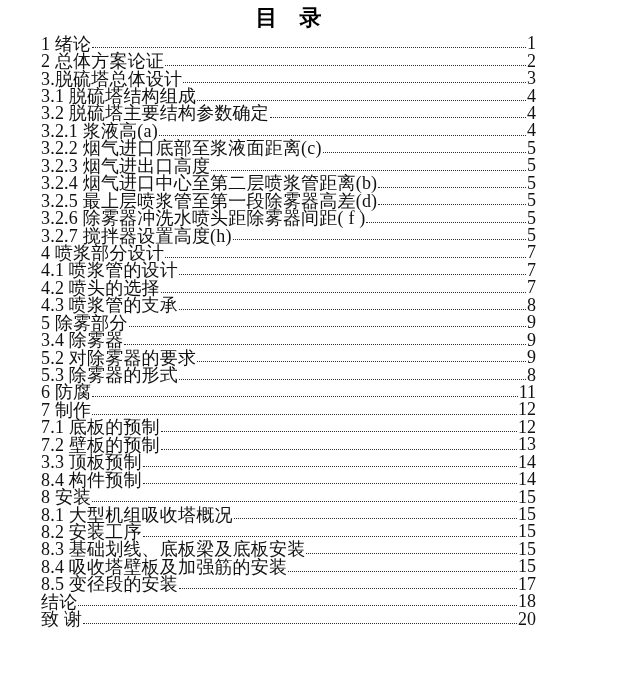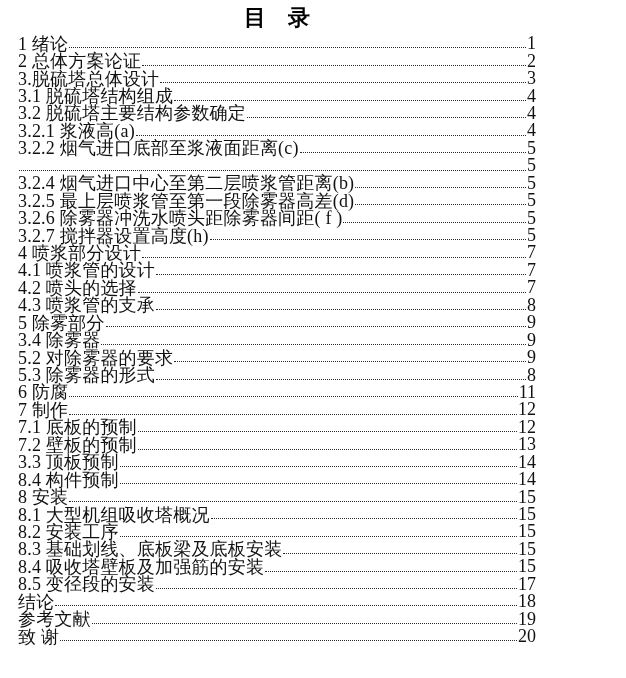--- a/index.html
+++ b/index.html
@@ -8,21 +8,21 @@
     background: #ffffff;
   }
   .page {
     position: relative;
     width: 626px;
     height: 678px;
     box-sizing: border-box;
     background: #ffffff;
     color: #111111;
     font-family: "Liberation Serif", serif;
-    padding: 5px 90px 0 18px;
+    padding: 5px 90px 0 41px;
     overflow: hidden;
   }
   .doc-title {
     text-align: center;
     font-size: 22px;
     font-weight: bold;
     line-height: 26px;
     margin: 0 0 4px 0;
     color: #000000;
   }
@@ -94,20 +94,21 @@
     <span class="toc-page-num">4</span>
   </div>
 
   <div class="toc-row">
     <span class="toc-label">3.2.2 烟气进口底部至浆液面距离(c)</span>
     <span class="dot-leader"></span>
     <span class="toc-page-num">5</span>
   </div>
 
   <div class="toc-row">
+    <span class="toc-label">3.2.3 烟气进出口高度</span>
     <span class="dot-leader"></span>
     <span class="toc-page-num">5</span>
   </div>
 
   <div class="toc-row">
     <span class="toc-label">3.2.4 烟气进口中心至第二层喷浆管距离(b)</span>
     <span class="dot-leader"></span>
     <span class="toc-page-num">5</span>
   </div>
 
@@ -248,25 +249,20 @@
     <span class="dot-leader"></span>
     <span class="toc-page-num">17</span>
   </div>
 
   <div class="toc-row">
     <span class="toc-label">结论</span>
     <span class="dot-leader"></span>
     <span class="toc-page-num">18</span>
   </div>
 
-  <div class="toc-row">
-    <span class="toc-label">参考文献</span>
-    <span class="dot-leader"></span>
-    <span class="toc-page-num">19</span>
-  </div>
 
   <div class="toc-row">
     <span class="toc-label">致 谢</span>
     <span class="dot-leader"></span>
     <span class="toc-page-num">20</span>
   </div>
 
 </div>
 </div>
 

